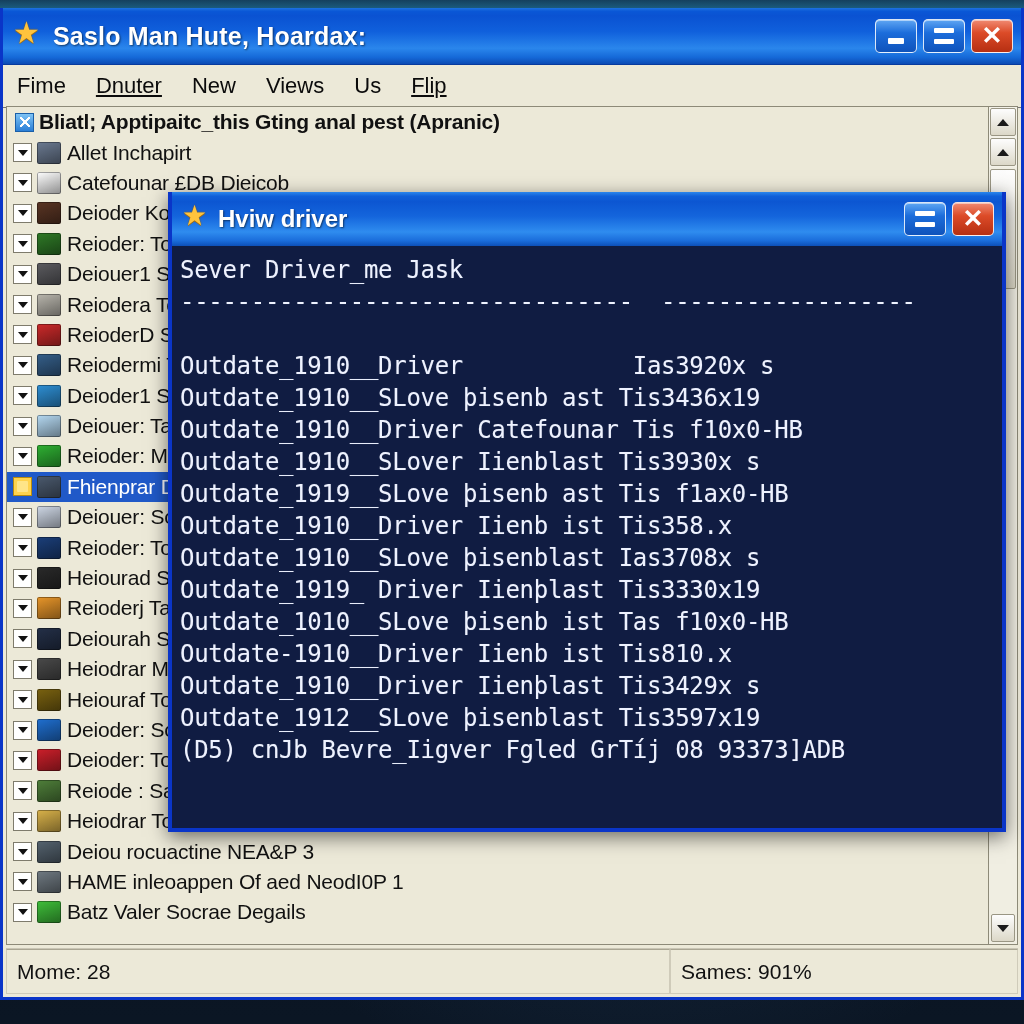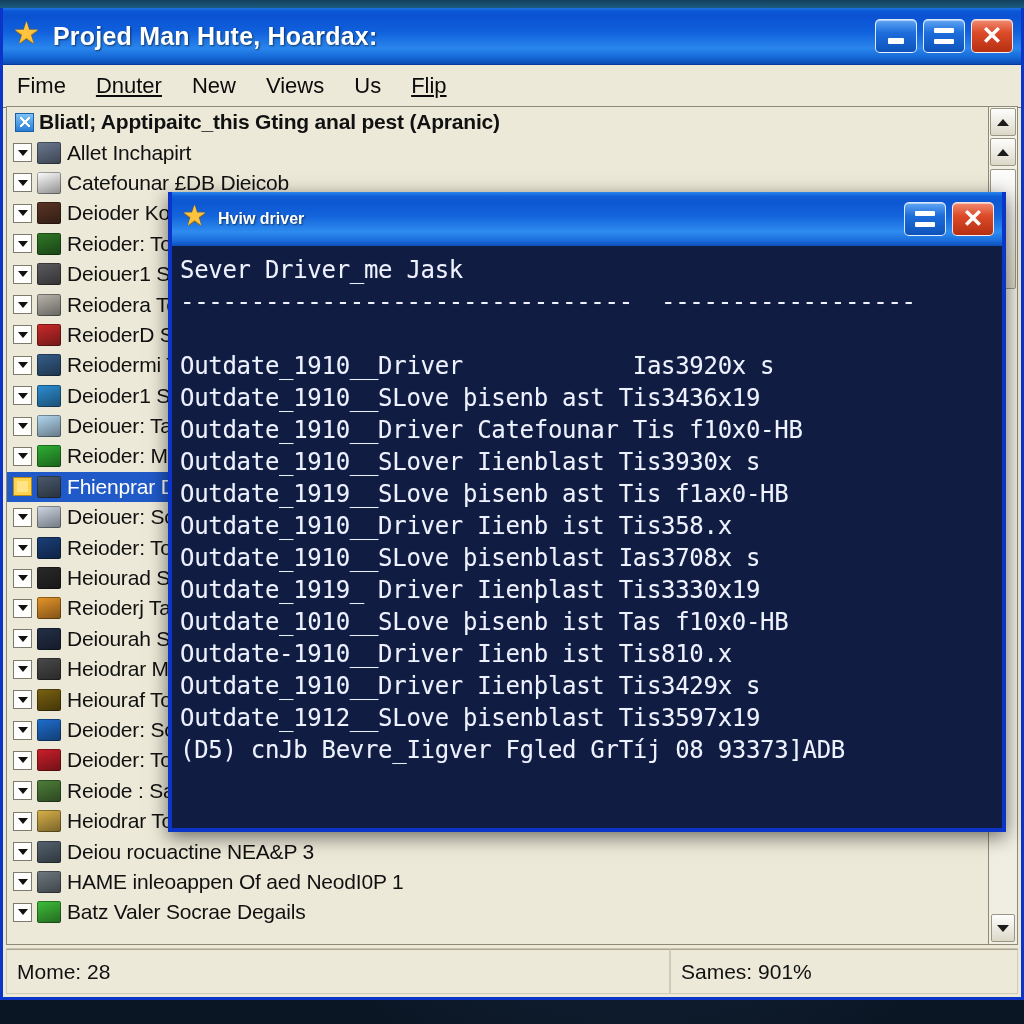--- a/index.html
+++ b/index.html
@@ -179,21 +179,21 @@
     height:54px;position:relative;display:flex;align-items:center;
     background:linear-gradient(180deg,
        #2a86ec 0%, #0f5fd8 8%, #0c56d2 18%,
        #1465dc 45%, #2f8cef 74%, #1a6ddb 90%, #0d4fb8 100%);
     border-bottom:1px solid #073a9e;
   }
   .dlg-star{
     width:28px;height:28px;margin-left:10px;margin-right:8px;flex:none;position:relative;
   }
   .dlg-title-text{
-    color:#fff;font-size:16px;font-weight:bold;
+    color:#fff;font-size:24px;font-weight:bold;
     text-shadow:1px 1px 2px rgba(0,0,0,.55);white-space:nowrap;
   }
   .dlg-btns{position:absolute;right:8px;top:50%;transform:translateY(-50%);display:flex;gap:6px;}
   .console{
     position:absolute;left:0;right:0;top:54px;bottom:0;
     background:#101c42;
     padding:8px 0 0 8px;box-sizing:border-box;overflow:hidden;
   }
   .cline{
     font-family:"DejaVu Sans Mono","Liberation Mono",monospace;
@@ -210,21 +210,21 @@
   <div class="desktop">
     <div class="desktop-top"></div>
   </div>
 
   <div class="win">
 
     <div class="titlebar">
       <div class="title-star">
         <span class="star-glyph">★</span>
       </div>
-      <div class="title-text">Projed Man Hute, Hoardax:</div>
+      <div class="title-text">Saslo Man Hute, Hoardax:</div>
       <div class="title-btns">
         <div class="tbtn blue">
           <span class="g-min"></span>
         </div>
         <div class="tbtn blue">
           <span class="g-rest">
               <i></i>
               <i></i>
             </span>
         </div>

